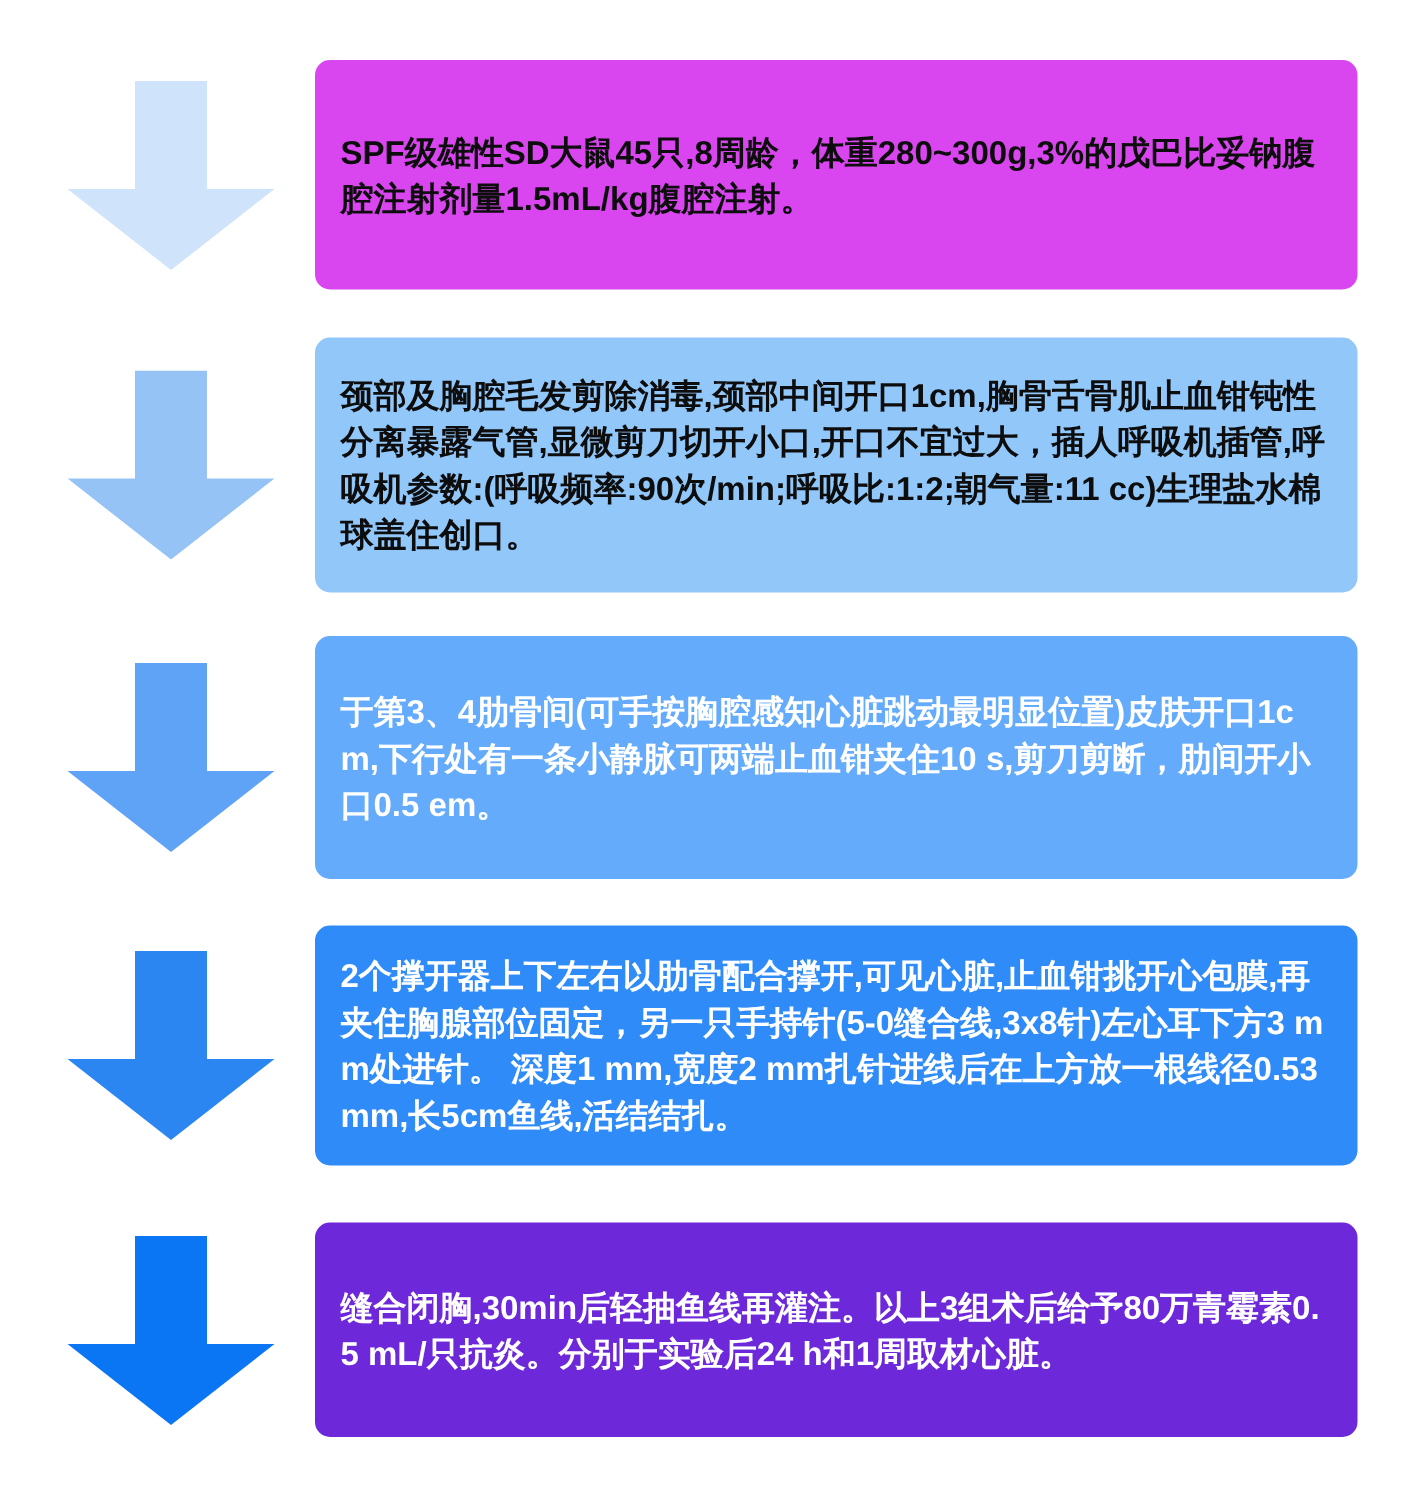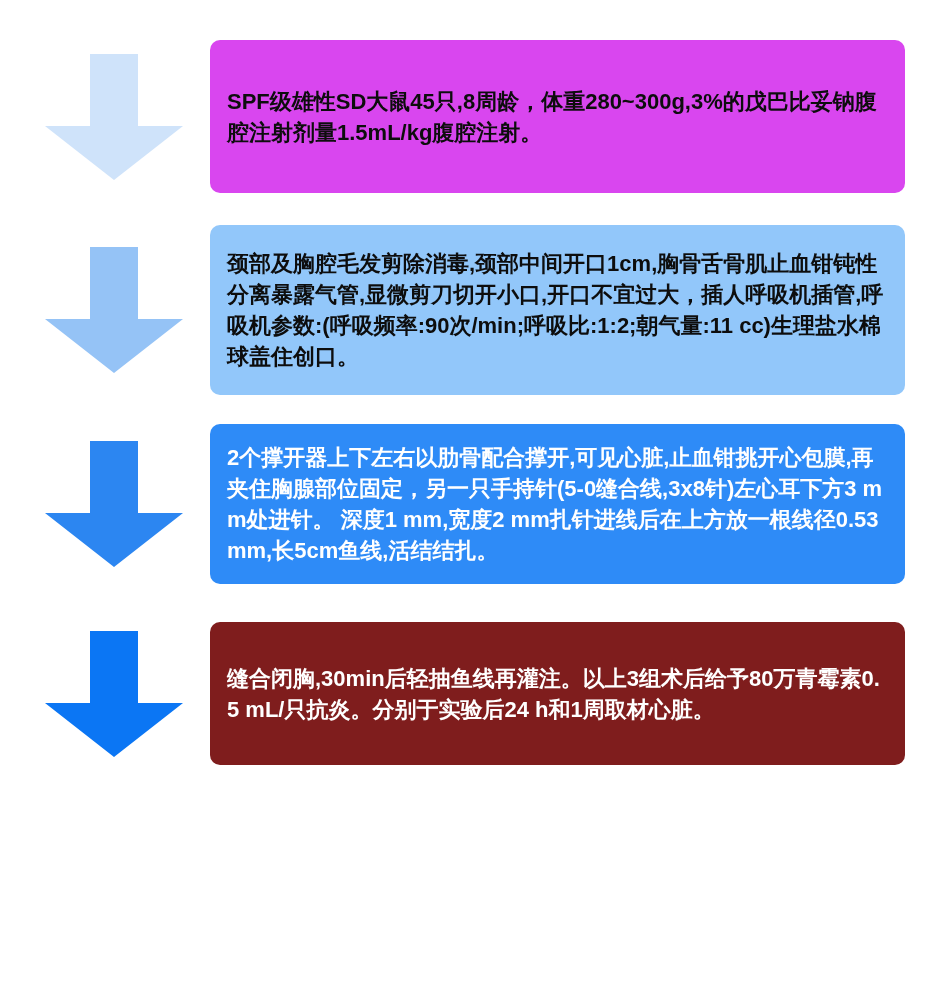--- a/index.html
+++ b/index.html
@@ -67,36 +67,46 @@
     <div class="arrow-wrap">
       <svg width="138" height="126" viewBox="0 0 138 126">
         <polygon points="45,0 93,0 93,72 138,72 69,126 0,72 45,72" fill="#95c3f6"></polygon>
       </svg>
     </div>
     <div class="box" style="background-color: rgb(146, 199, 250);">
       <p style="color: rgb(13, 13, 13);">颈部及胸腔毛发剪除消毒,颈部中间开口1cm,胸骨舌骨肌止血钳钝性分离暴露气管,显微剪刀切开小口,开口不宜过大，插人呼吸机插管,呼吸机参数:(呼吸频率:90次/min;呼吸比:1:2;朝气量:11 cc)生理盐水棉球盖住创口。</p>
     </div>
   </div>
 
+  <div class="row r3">
+    <div class="arrow-wrap">
+      <svg width="138" height="126" viewBox="0 0 138 126">
+        <polygon points="45,0 93,0 93,72 138,72 69,126 0,72 45,72" fill="#5ea3f6"></polygon>
+      </svg>
+    </div>
+    <div class="box" style="background-color: rgb(100, 171, 251);">
+      <p style="color: rgb(255, 255, 255);">于第3、4肋骨间(可手按胸腔感知心脏跳动最明显位置)皮肤开口1cm,下行处有一条小静脉可两端止血钳夹住10 s,剪刀剪断，肋间开小口0.5 em。</p>
+    </div>
+  </div>
 
   <div class="row r4">
     <div class="arrow-wrap">
       <svg width="138" height="126" viewBox="0 0 138 126">
         <polygon points="45,0 93,0 93,72 138,72 69,126 0,72 45,72" fill="#2c86f1"></polygon>
       </svg>
     </div>
     <div class="box" style="background-color: rgb(46, 139, 247);">
       <p style="color: rgb(255, 255, 255);">2个撑开器上下左右以肋骨配合撑开,可见心脏,止血钳挑开心包膜,再夹住胸腺部位固定，另一只手持针(5-0缝合线,3x8针)左心耳下方3 mm处进针。 深度1 mm,宽度2 mm扎针进线后在上方放一根线径0.53mm,长5cm鱼线,活结结扎。</p>
     </div>
   </div>
 
   <div class="row r5">
     <div class="arrow-wrap">
       <svg width="138" height="126" viewBox="0 0 138 126">
         <polygon points="45,0 93,0 93,72 138,72 69,126 0,72 45,72" fill="#0b76f4"></polygon>
       </svg>
     </div>
-    <div class="box" style="background-color: #7f1d1d;">
+    <div class="box" style="background-color: #6d28d9;">
       <p style="color: rgb(255, 255, 255);">缝合闭胸,30min后轻抽鱼线再灌注。以上3组术后给予80万青霉素0.5 mL/只抗炎。分别于实验后24 h和1周取材心脏。</p>
     </div>
   </div>
 
 </div>
 
 </body></html>

